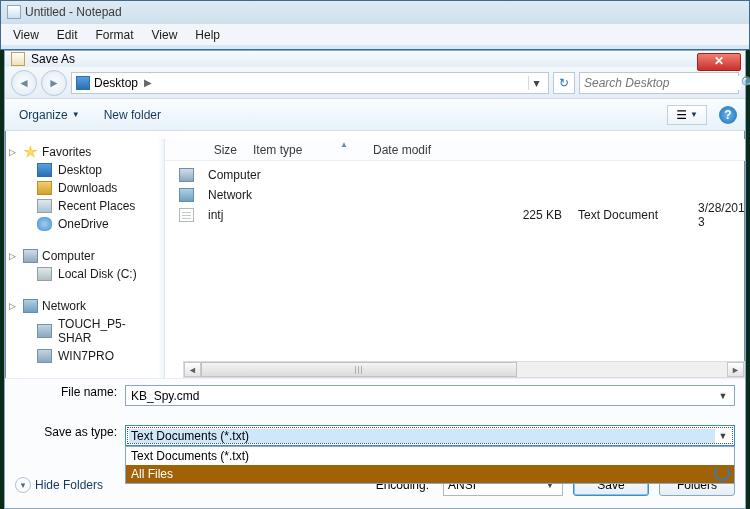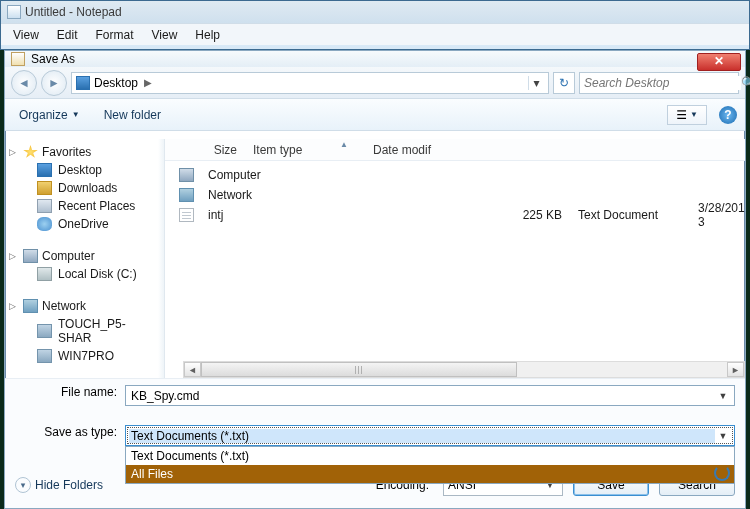--- a/index.html
+++ b/index.html
@@ -289,16 +289,16 @@
         <span class="hf-arrow">▾</span>
         <span>Hide Folders</span>
       </div>
       <div class="br-spacer"></div>
       <span class="enc-label">Encoding:</span>
       <div class="enc-combo">
         <span style="flex:1">ANSI</span>
         <span class="combo-btn">▼</span>
       </div>
       <div class="btn primary">Save</div>
-      <div class="btn">Search</div>
+      <div class="btn">Folders</div>
     </div>
   </div>
 </div>
 
 </body></html>

